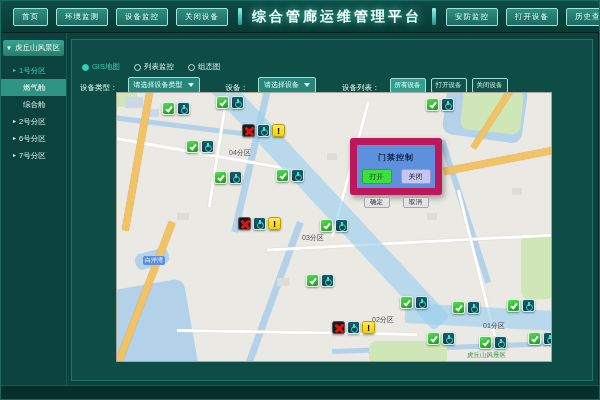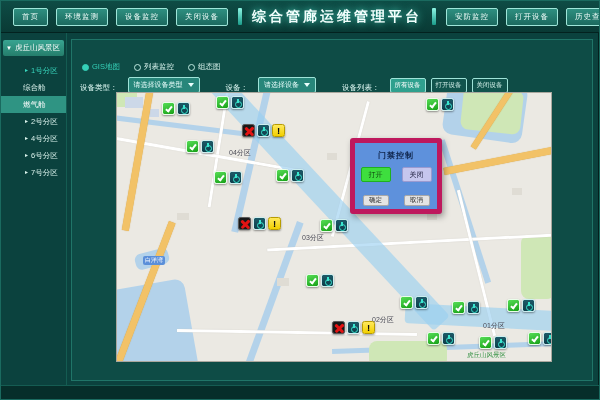--- a/index.html
+++ b/index.html
@@ -22,21 +22,21 @@
             text-shadow:0 0 8px rgba(80,240,215,.85);white-space:nowrap;}
 
   
   .sidebar{position:absolute;left:0;top:32px;bottom:14px;width:66px;background:#0b423e;
            border-right:1px solid #145c52;overflow:hidden;}
   .tree-header{margin:7px 2px 6px 2px;padding:3px 3px;font-size:7.5px;color:#fff;border-radius:2px;
            background:linear-gradient(#38a491,#257e6c);display:flex;align-items:center;gap:3px;white-space:nowrap;}
   .tree-header .arr{font-size:6px;}
   .tree-item{height:17px;line-height:17px;font-size:7.5px;color:#d9f1eb;display:flex;align-items:center;white-space:nowrap;}
   .tree-item .arrow{font-size:6px;margin-right:3px;}
-  .tree-item.zone{padding-left:24px;}
+  .tree-item.zone{padding-left:12px;}
   .tree-item.cabin{padding-left:22px;}
   .tree-item.expanded{color:#38d6bd;}
   .tree-item.selected{background:#2f9483;color:#ffffff;}
 
   
   .panel{position:absolute;left:70px;top:38px;width:522px;height:342px;
          background:#0e4c46;border:1px solid #207568;}
   .view-switch{position:absolute;left:10px;top:22px;display:flex;gap:14px;align-items:center;}
   .vtab{display:flex;align-items:center;gap:3px;}
   .vtab .dot{width:7px;height:7px;border-radius:50%;border:1px solid #bfe8e0;background:transparent;}
@@ -105,22 +105,22 @@
   .micon.power{background:linear-gradient(#1d5a68,#0e3d4a);border:1px solid #cdeff0;}
   .ring{position:absolute;left:2.5px;top:3.5px;width:7px;height:7px;border:1.5px solid #39e6cf;border-radius:50%;}
   .stick{position:absolute;left:5px;top:1.5px;width:2px;height:4.5px;background:#39e6cf;}
   .micon.x{background:#181818;border:1px solid #5a5a5a;}
   .xbar{position:absolute;left:1px;top:4.6px;width:10.5px;height:2.6px;background:#e31313;border-radius:1px;}
   .xbar.r1{transform:rotate(45deg);} .xbar.r2{transform:rotate(-45deg);}
   .micon.warn{background:linear-gradient(#ffe95c,#f2cf00);border:1px solid #b89c00;color:#111;
               font-size:9.5px;font-weight:bold;text-align:center;line-height:11px;}
 
   
-  .dialog{position:absolute;left:233px;top:45px;width:92px;height:76px;background:#5e91dc;
-          border:5px solid #be185d;border-radius:3px;box-shadow:2px 3px 6px rgba(0,0,0,.35);z-index:10;}
+  .dialog{position:absolute;left:233px;top:45px;width:92px;height:57px;background:#5e91dc;
+          border:7px solid #be185d;border-radius:3px;box-shadow:2px 3px 6px rgba(0,0,0,.35);z-index:10;}
   .dlg-title{text-align:center;margin-top:7px;font-size:8px;color:#10264d;font-weight:bold;letter-spacing:1px;}
   .dlg-row{position:absolute;left:0;width:100%;display:flex;justify-content:space-around;}
   .row1{top:24px;} .row2{top:52px;}
   .dbtn{font-family:inherit;border-radius:2px;}
   .btn-open{width:30px;height:15px;background:#3ede3e;border:1px solid #20b020;font-size:7px;color:#0a300a;}
   .btn-close{width:30px;height:15px;background:#c6c6ee;border:1px solid #9a9ad0;font-size:7px;color:#202040;}
   .btn-ok,.btn-cancel{width:26px;height:11px;background:#e4e4e4;border:1px solid #a8a8a8;font-size:6.5px;color:#222;}
 
   .bottom-strip{position:absolute;left:0;right:0;bottom:0;height:14px;background:#062e2a;border-top:1px solid #155c52;}
 </style>
@@ -151,33 +151,29 @@
   <div class="sidebar">
     <div class="tree-header">
       <span class="arr">▼</span>
       <span>虎丘山风景区</span>
     </div>
     <div>
         <div class="tree-item zone expanded">
           <span class="arrow">▸</span>
           <span class="lbl">1号分区</span>
         </div>
+        <div class="tree-item cabin selected">
+          <span class="lbl">燃气舱</span>
+        </div>
         <div class="tree-item cabin">
           <span class="lbl">综合舱</span>
-        </div>
-        <div class="tree-item cabin selected">
-          <span class="lbl">燃气舱</span>
         </div>
         <div class="tree-item zone">
           <span class="arrow">▸</span>
           <span class="lbl">2号分区</span>
-        </div>
-        <div class="tree-item zone">
-          <span class="arrow">▸</span>
-          <span class="lbl">4号分区</span>
         </div>
         <div class="tree-item zone">
           <span class="arrow">▸</span>
           <span class="lbl">6号分区</span>
         </div>
         <div class="tree-item zone">
           <span class="arrow">▸</span>
           <span class="lbl">7号分区</span>
         </div>
       </div>

